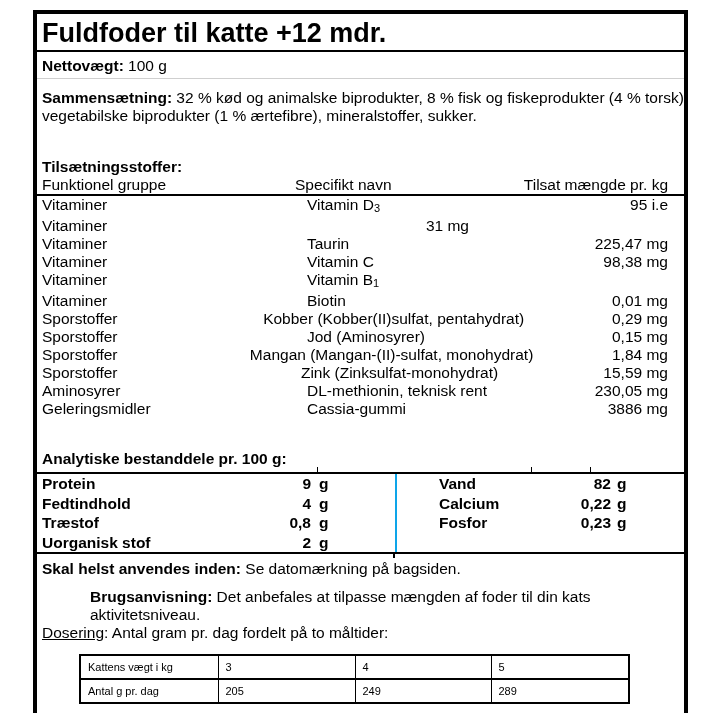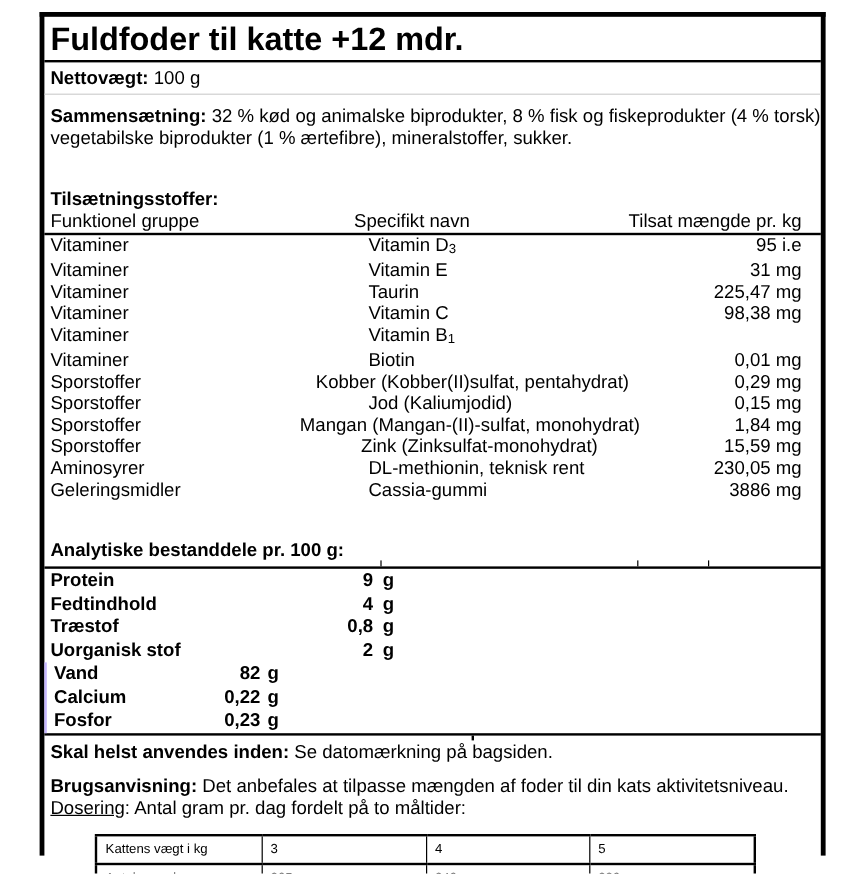--- a/index.html
+++ b/index.html
@@ -31,36 +31,36 @@
   .add-header { display:flex; border-bottom:2px solid #000; }
   .add-row { display:flex; }
   .ac1 { width:258px; padding-left:5px; white-space:nowrap; }
   .ac2 { flex:1; white-space:nowrap; }
   .add-row .ac2 { padding-left:12px; }
   .ac3 { width:190px; text-align:right; padding-right:16px; white-space:nowrap; }
   sub { font-size:11px; vertical-align:-2px; }
 
   
   .an-title { margin-top:32px; padding-left:5px; padding-bottom:4px; font-weight:bold; }
-  .an-table { position:relative; border-top:2px solid #000; border-bottom:2px solid #000; display:flex;flex-direction:column; }
+  .an-table { position:relative; border-top:2px solid #000; border-bottom:2px solid #000; display:flex; }
   .an-left { width:358px; }
-  .an-right { flex:1; border-left:2px solid #c4b5fd; }
+  .an-right { flex:1; border-left:2px solid #0ea5e9;padding-left:36px; }
   .an-row { display:flex; font-weight:bold; font-size:15.5px; line-height:19.5px; white-space:nowrap; }
   .al-lbl { flex:1; padding-left:5px; }
   .al-val { width:70px; text-align:right; }
   .al-unit { width:84px; padding-left:8px; }
   .ar-lbl { width:110px; padding-left:6px; }
   .ar-val { width:68px; text-align:right; }
   .ar-unit { padding-left:6px; }
   .tick { position:absolute; width:1px; height:5px; background:#000; top:-7px; }
   .tick-b { position:absolute; width:2px; height:4px; background:#000; bottom:-6px; left:356px; }
 
   
   .skal { margin-top:6px; padding-left:5px; }
-  .brugs { margin-top:10px; padding-left:5px; }
+  .brugs { margin-top:10px; padding-left:5px;margin-left:48px; }
   .doser { padding-left:5px; }
   .ul { text-decoration:underline; }
 
   
   .dose-table { margin:12px 0 0 42px; border-collapse:collapse; table-layout:fixed; }
   .dose-table td {
     border-left:1px solid #000; border-right:1px solid #000;
     border-top:2px solid #000; border-bottom:2px solid #000;
     height:21px; font-size:11px; line-height:21px;
     padding:1px 4px 0 7px; white-space:nowrap; overflow:hidden;
@@ -92,21 +92,20 @@
   </div>
 
   <div id="add-rows">
       <div class="add-row line-15">
         <span class="ac1">Vitaminer</span>
         <span class="ac2">Vitamin D<sub>3</sub></span>
         <span class="ac3">95 i.e</span>
       </div>
       <div class="add-row line-15">
         <span class="ac1">Vitaminer</span>
-        <span class="ac2">Vitamin E</span>
         <span class="ac3">31 mg</span>
       </div>
       <div class="add-row line-15">
         <span class="ac1">Vitaminer</span>
         <span class="ac2">Taurin</span>
         <span class="ac3">225,47 mg</span>
       </div>
       <div class="add-row line-15">
         <span class="ac1">Vitaminer</span>
         <span class="ac2">Vitamin C</span>
@@ -121,21 +120,21 @@
         <span class="ac2">Biotin</span>
         <span class="ac3">0,01 mg</span>
       </div>
       <div class="add-row line-15">
         <span class="ac1">Sporstoffer</span>
         <span class="ac2">Kobber (Kobber(II)sulfat, pentahydrat)</span>
         <span class="ac3">0,29 mg</span>
       </div>
       <div class="add-row line-15">
         <span class="ac1">Sporstoffer</span>
-        <span class="ac2">Jod (Kaliumjodid)</span>
+        <span class="ac2">Jod (Aminosyrer)</span>
         <span class="ac3">0,15 mg</span>
       </div>
       <div class="add-row line-15">
         <span class="ac1">Sporstoffer</span>
         <span class="ac2">Mangan (Mangan-(II)-sulfat, monohydrat)</span>
         <span class="ac3">1,84 mg</span>
       </div>
       <div class="add-row line-15">
         <span class="ac1">Sporstoffer</span>
         <span class="ac2">Zink (Zinksulfat-monohydrat)</span>

